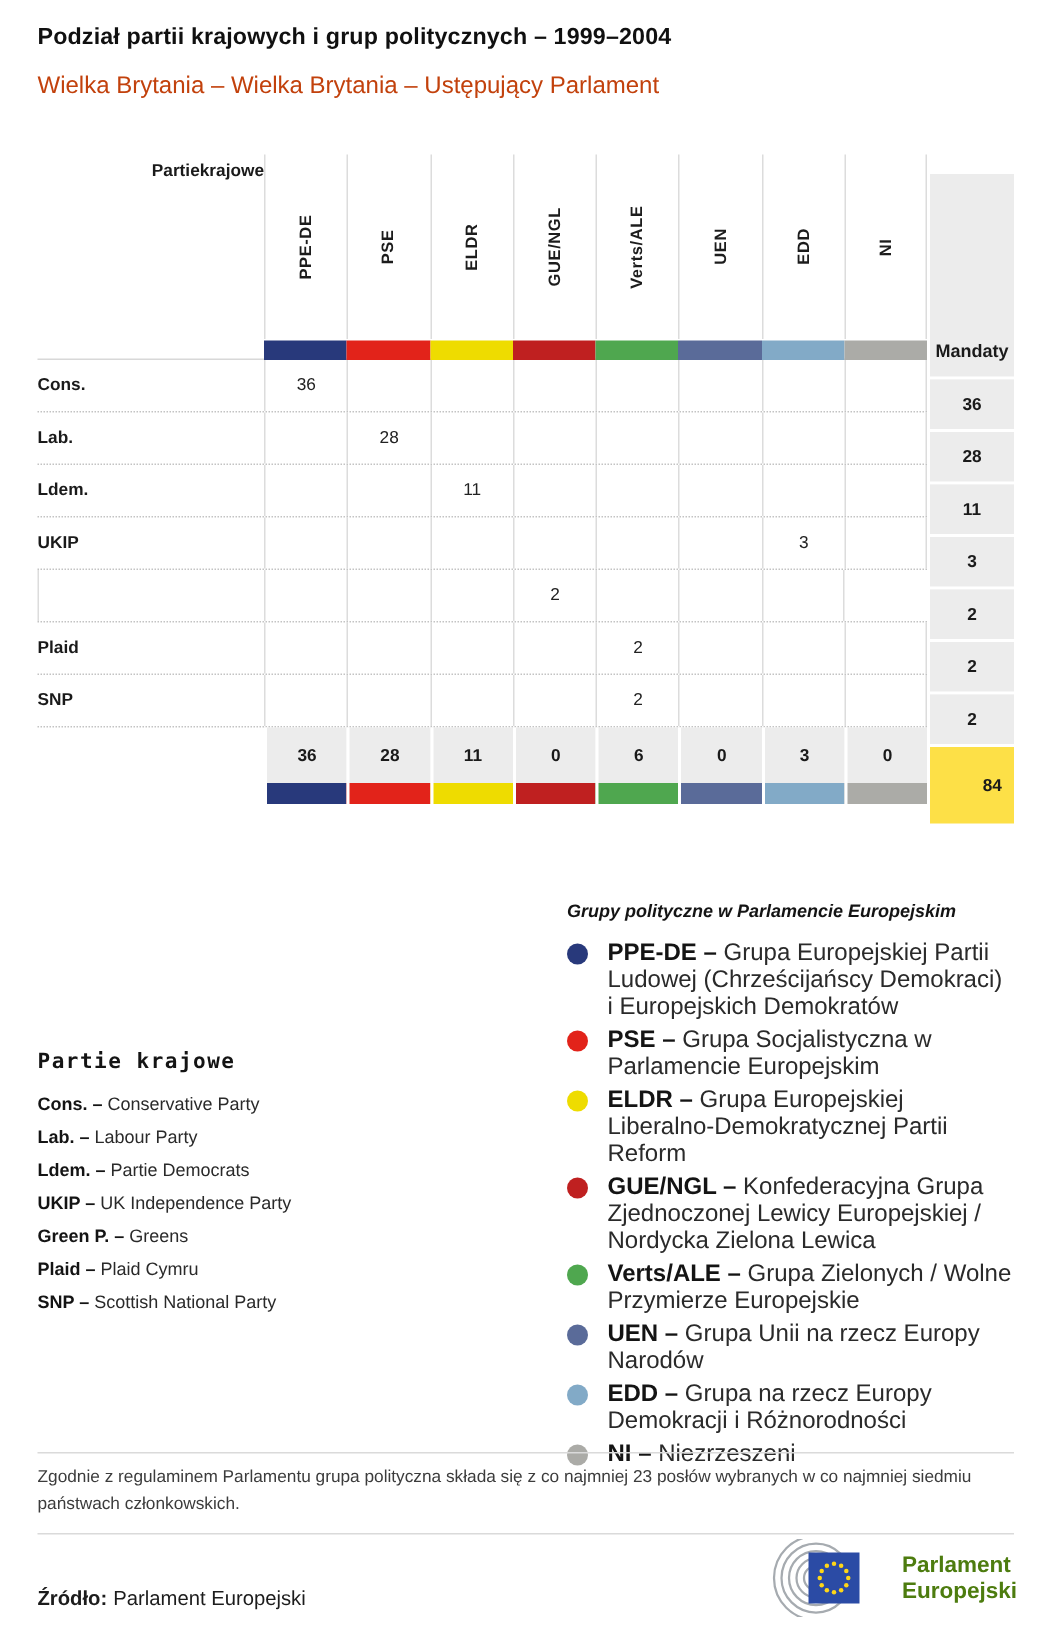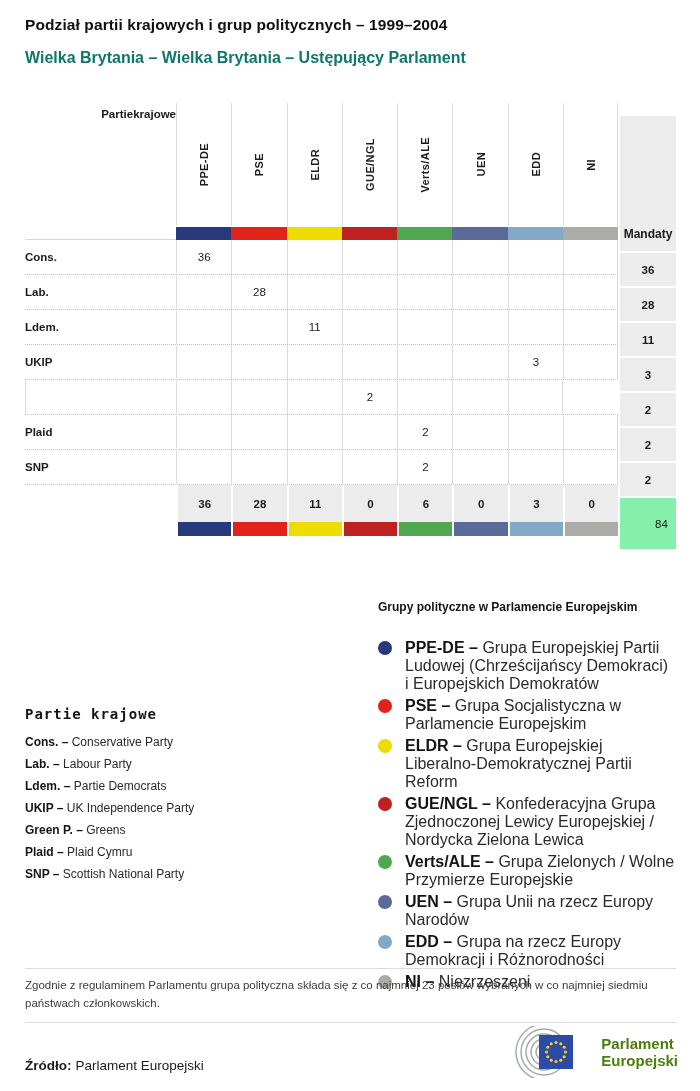--- a/index.html
+++ b/index.html
@@ -2,21 +2,21 @@
 <html><head>
 <meta charset="utf-8">
 <style>
   * { margin:0; padding:0; box-sizing:border-box; }
   html,body { background:#ffffff; }
   .page {
     position:relative; width:700px; height:1091px; background:#ffffff;
     font-family:"Liberation Sans", sans-serif; color:#1a1a1a; overflow:hidden;
   }
   .title { position:absolute; left:25px; top:16px; font-size:15.5px; font-weight:700; color:#101010; letter-spacing:0.1px; }
-  .subtitle { position:absolute; left:25px; top:49px; font-size:16px; font-weight:700; color:#0f766e; }
+  .subtitle { position:absolute; left:25px; top:49px; font-size:16px; font-weight:400; color:#c2410c; }
 
   
   .seats-table { position:absolute; left:25px; top:103px; display:flex; }
   .tmain { width:593px; }
   .trow { display:grid; grid-template-columns:151px repeat(8, 55.3px); }
   .thead-row { height:123px; }
   .label-head { display:flex; justify-content:flex-end; padding-bottom:7px;
                 font-size:11.5px; font-weight:700; line-height:22px; }
   .col-head { border-left:1px solid #dcdcdc; display:flex; align-items:center; justify-content:center; }
   .col-head.last { border-right:1px solid #dcdcdc; }
@@ -33,32 +33,32 @@
   .tcell { background:#ececec; border-left:2px solid #fff; display:flex; align-items:center;
            justify-content:center; font-size:11.5px; font-weight:700; }
   .tbars-row { height:14px; }
   .tband { border-left:2px solid #fff; }
   .mandaty-col { width:56px; margin-left:2px; display:flex; flex-direction:column;margin-top:13px; }
   .m-head { height:137px; background:#ececec; border-bottom:2px solid #fff; display:flex;
             align-items:flex-end; justify-content:center; padding-bottom:10px;
             font-size:12px; font-weight:700; }
   .m-cell { height:35px; background:#ececec; border-bottom:2px solid #fff; display:flex;
             align-items:center; justify-content:center; font-size:11.5px; font-weight:700; }
-  .m-total { height:51px; background:#86efac; display:flex; align-items:center; justify-content:center;
-             font-size:11.5px; font-weight:400;padding-left:27px; }
+  .m-total { height:51px; background:#fde047; display:flex; align-items:center; justify-content:center;
+             font-size:11.5px; font-weight:700;padding-left:27px; }
 
   
   .legends { position:absolute; left:25px; top:600px; width:651px; display:flex;align-items:center; }
   .legend-parties { width:330px; }
   .legend-parties h3 { font-family:"DejaVu Sans Mono", monospace; font-size:14px; font-weight:700;
                        letter-spacing:1px; color:#141414; margin-bottom:14px; }
   .lp-item { font-size:12px; line-height:13px; margin-bottom:9px; color:#2a2a2a; }
   .lp-item b { color:#141414; }
   .legend-groups { width:298px; margin-left:23px; }
-  .legend-groups h3 { font-size:12px; font-weight:700; color:#141414; margin-bottom:25px; }
+  .legend-groups h3 { font-size:12px; font-weight:700; color:#141414; margin-bottom:13px;font-style:italic; }
   .lg-item { display:flex; margin-bottom:4px; }
   .lg-dot { width:14px; height:14px; border-radius:50%; flex:0 0 14px; margin-top:2px; }
   .lg-text { margin-left:13px; font-size:16px; line-height:18px; color:#2a2a2a; width:272px; }
   .lg-text b { color:#141414; }
 
   
   .rule { position:absolute; left:25px; width:651px; border-top:1px solid #dadada; }
   .rule-1 { top:968px; }
   .rule-2 { top:1022px; }
   .note { position:absolute; left:25px; top:977px; width:648px; font-size:11.5px; line-height:17.5px; color:#3c3c3c; }

